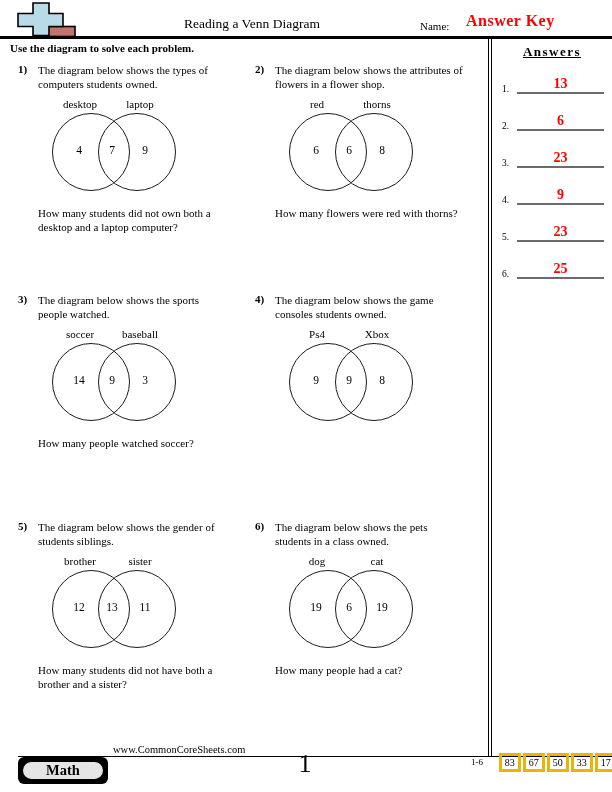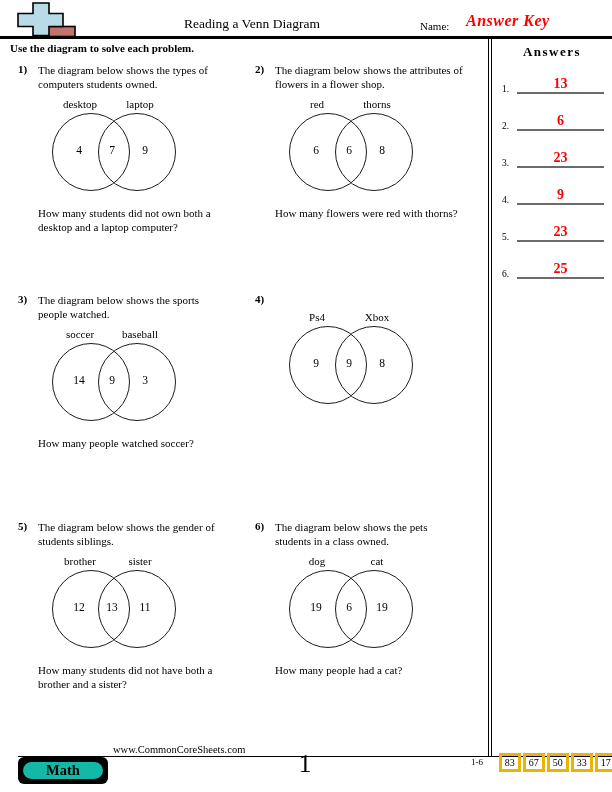--- a/index.html
+++ b/index.html
@@ -4,26 +4,26 @@
 <style>
   html,body{margin:0;padding:0;}
   body{
     width:612px;height:792px;position:relative;background:#ffffff;
     font-family:"Liberation Serif", serif;color:#000;overflow:hidden;
   }
   
   .logo{position:absolute;left:8px;top:1px;}
   .page-title{position:absolute;left:117px;top:16px;width:270px;text-align:center;font-size:13.5px;}
   .name-label{position:absolute;left:420px;top:20px;font-size:11px;}
-  .answer-key{position:absolute;left:466px;top:12px;font-size:16px;font-weight:bold;color:var(--accent-red,#f00);letter-spacing:.5px;font-style:italic;}
+  .answer-key{position:absolute;left:466px;top:12px;font-size:16px;font-weight:bold;color:var(--accent-red,#f00);letter-spacing:.5px;}
   .header-rule{position:absolute;top:36px;left:0;width:612px;border-top:3px solid #000;}
   .instruction{position:absolute;left:10px;top:42px;font-size:11px;font-weight:bold;}
   
   .answers-panel{position:absolute;left:488px;top:39px;bottom:36px;width:120px;border-left:4px double #000;}
-  .ans-title{margin-top:5px;text-align:center;font-weight:bold;font-size:13px;letter-spacing:1.5px;}
+  .ans-title{margin-top:5px;text-align:center;font-weight:bold;font-size:13px;text-decoration:underline;letter-spacing:1.5px;}
   .ans-item{position:absolute;left:10px;right:8px;height:17px;}
   .ai-1{top:38px}.ai-2{top:75px}.ai-3{top:112px}.ai-4{top:149px}.ai-5{top:186px}.ai-6{top:223px}
   .ans-num{position:absolute;left:0;bottom:0;font-size:9.5px;}
   .ans-value{position:absolute;left:15px;right:0;bottom:0;border-bottom:2.5px solid #6b6b6b;
     text-align:center;color:var(--accent-red,#f00);font-weight:bold;font-size:14px;line-height:1.15;}
   
   .problem{position:absolute;width:228px;}
   .pos-1{left:18px;top:63px}.pos-2{left:255px;top:63px}
   .pos-3{left:18px;top:293px}.pos-4{left:255px;top:293px}
   .pos-5{left:18px;top:520px}.pos-6{left:255px;top:520px}
@@ -34,21 +34,21 @@
   .v-label{position:absolute;top:0;transform:translateX(-50%);font-size:11px;white-space:nowrap;}
   .v-label.l{left:36px}.v-label.r{left:96px}
   .v-circle{position:absolute;top:15px;width:76px;height:76px;border:1.2px solid #1c1c1c;border-radius:50%;}
   .v-circle.l{left:8px}.v-circle.r{left:54px}
   .v-val{position:absolute;top:46px;transform:translateX(-50%);font-size:11.5px;}
   .v-val.l{left:35px}.v-val.m{left:68px}.v-val.r{left:101px}
   .p-question{margin-top:11px;margin-left:20px;font-size:11px;line-height:1.35;width:205px;}
   
   .footer-rule{position:absolute;top:756px;left:18px;width:594px;border-top:1.6px solid #000;}
   .subject-badge{position:absolute;left:18px;top:757px;width:90px;height:27px;background:#000;border-radius:6px;}
-  .subject-badge-inner{position:absolute;left:3px;top:3px;right:3px;bottom:3px;background:#14b8a6;border:2px solid #000;
+  .subject-badge-inner{position:absolute;left:3px;top:3px;right:3px;bottom:3px;background:#e5e5e5;border:2px solid #000;
     border-radius:13px;display:flex;align-items:center;justify-content:center;font-weight:bold;font-size:14.5px;}
   .website{position:absolute;left:113px;top:744px;font-size:10.5px;}
   .page-num{position:absolute;left:292px;top:749px;width:26px;text-align:center;font-size:26px;}
   .score-label{position:absolute;left:462px;top:757px;width:30px;text-align:center;font-size:9px;}
   .score-cells{position:absolute;left:497px;top:753px;display:flex;}
   .score-cell{width:16.5px;height:12.5px;border:3px solid #eab308;margin-left:1.5px;
     display:flex;align-items:center;justify-content:center;font-size:10px;}
   .score-cell.hl{background:var(--score-highlight,#c6d9f2);}
 </style>
 </head>
@@ -140,20 +140,21 @@
     <span class="v-val l">14</span>
     <span class="v-val m">9</span>
     <span class="v-val r">3</span>
   </div>
   <div class="p-question">How many people watched soccer?</div>
 </div>
 
 <div class="problem pos-4">
   <div class="p-head">
     <span class="p-num">4)</span>
+    <span class="p-text">The diagram below shows the game consoles students owned.</span>
   </div>
   <div class="venn">
     <span class="v-label l">Ps4</span>
     <span class="v-label r">Xbox</span>
     <div class="v-circle l"></div>
     <div class="v-circle r"></div>
     <span class="v-val l">9</span>
     <span class="v-val m">9</span>
     <span class="v-val r">8</span>
   </div>

